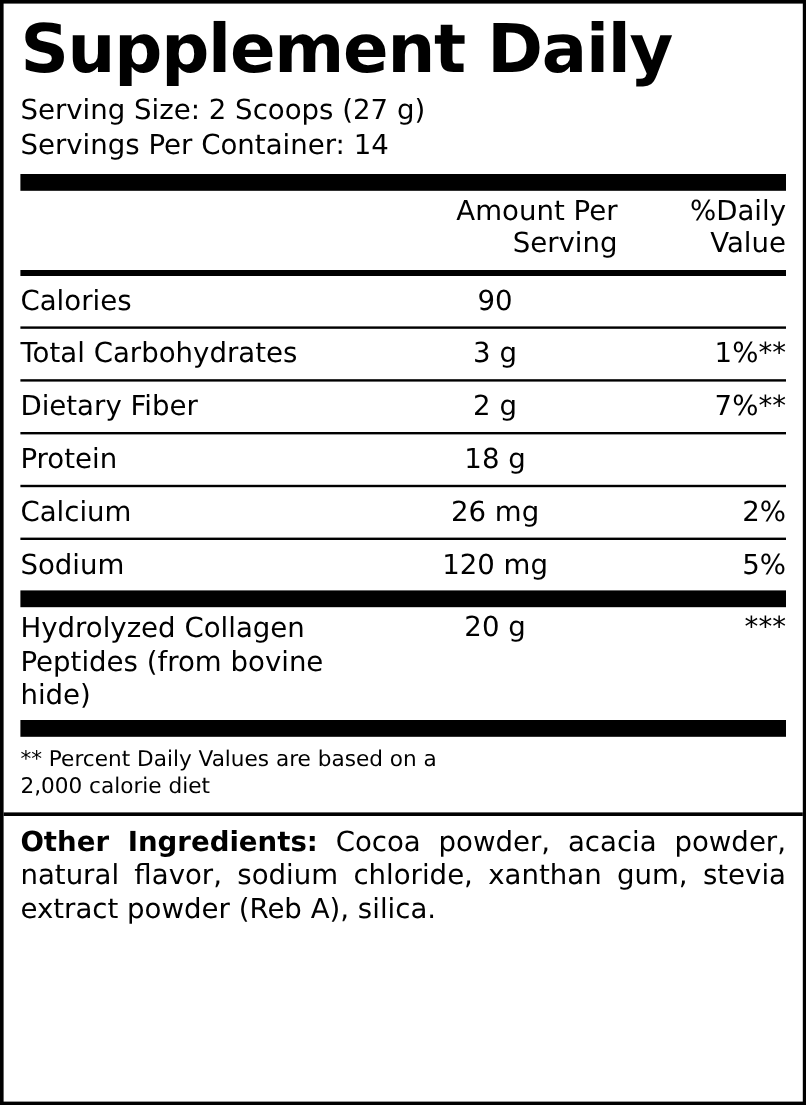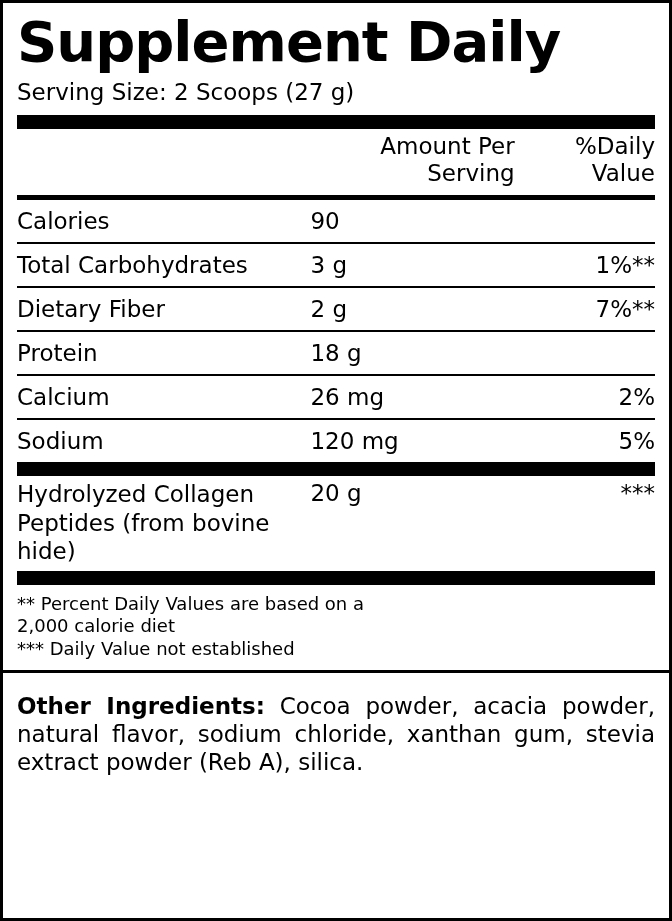--- a/index.html
+++ b/index.html
@@ -48,21 +48,21 @@
     border-collapse: collapse;
     font-size: 23px;
   }
   table.facts td, table.facts th {
     padding: 4px 0 4px 0;
     vertical-align: top;
     text-align: left;
     font-weight: normal;
   }
   table.facts .col-name { width: 46%; }
-  table.facts .col-amt  { width: 32%; text-align: left; }
+  table.facts .col-amt  { width: 32%; text-align: center; }
   table.facts .col-dv   { width: 22%; text-align: right; }
 
   .head-row th {
     font-weight: bold;
     font-size: 23px;
     line-height: 1.18;
     padding-top: 6px;
     padding-bottom: 4px;
   }
   .head-row th.col-amt, .head-row th.col-dv {
@@ -83,40 +83,44 @@
   }
   .footnotes {
     font-size: 18px;
     line-height: 1.25;
     margin: 8px 0 0 0;
   }
   .footnotes div { margin: 0; }
   .other-wrap {
     border-top: 3px solid #000000;
     margin: 10px -14px 0 -14px;
-    padding: 19px 14px 0 14px;
+    padding: 8px 14px 0 14px;
   }
   .other {
     font-size: 23px;
     line-height: 1.22;
     text-align: justify;
     text-justify: inter-word;
   }
   .other b { font-weight: bold; }
 </style>
 </head>
 <body>
 
 <div class="panel">
 
   <div class="title">Supplement Daily</div>
 
   <div class="serving-line">
     <b>Serving Size:</b>
     <span>2 Scoops (27 g)</span>
+  </div>
+  <div class="serving-line">
+    <b>Servings Per Container:</b>
+    <span>14</span>
   </div>
 
   <div class="rule-thick"></div>
 
   <table class="facts">
     <tbody>
         <tr class="head-row">
       <th class="col-name"></th>
       <th class="col-amt">
         <span>Amount Per</span><br>
@@ -209,21 +213,20 @@
       <td class="col-dv">***</td>
     </tr>
   </tbody>
     </table>
 
   <div class="rule-thick" style="margin-top:2px"></div>
 
   <div class="footnotes">
     <div>** Percent Daily Values are based on a</div>
     <div>2,000 calorie diet</div>
-    <div>*** Daily Value not established</div>
   </div>
 
   <div class="other-wrap">
     <div class="other">
       <b>Other Ingredients:</b>
       <span>Cocoa powder, acacia powder, natural flavor, sodium chloride, xanthan gum, stevia extract powder (Reb A), silica.</span>
     </div>
   </div>
 
 </div>

